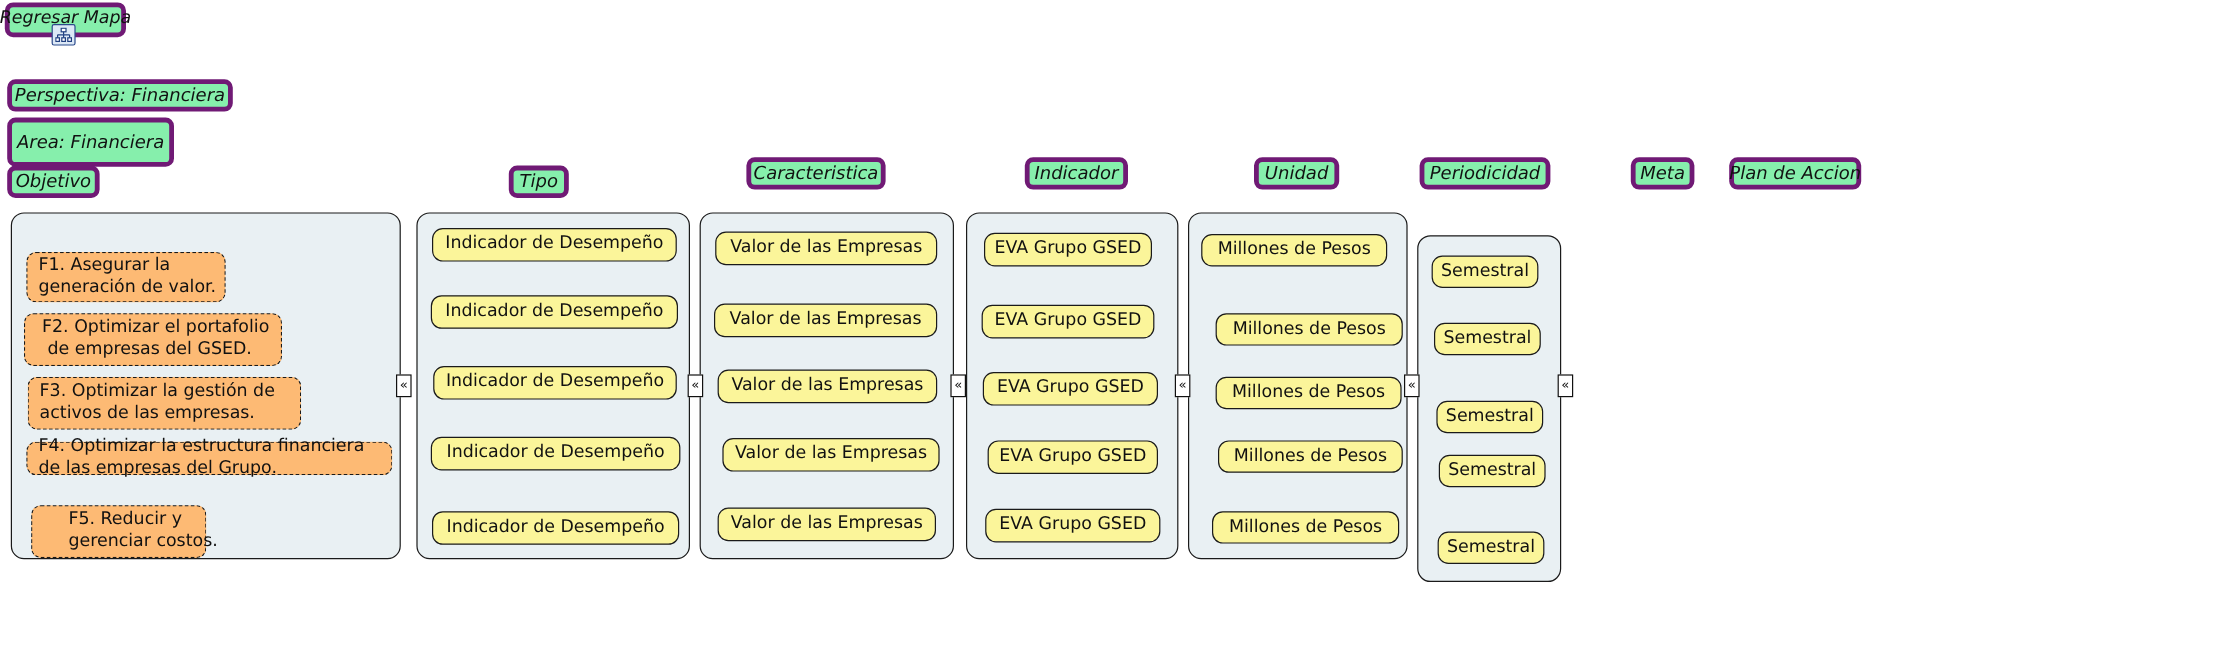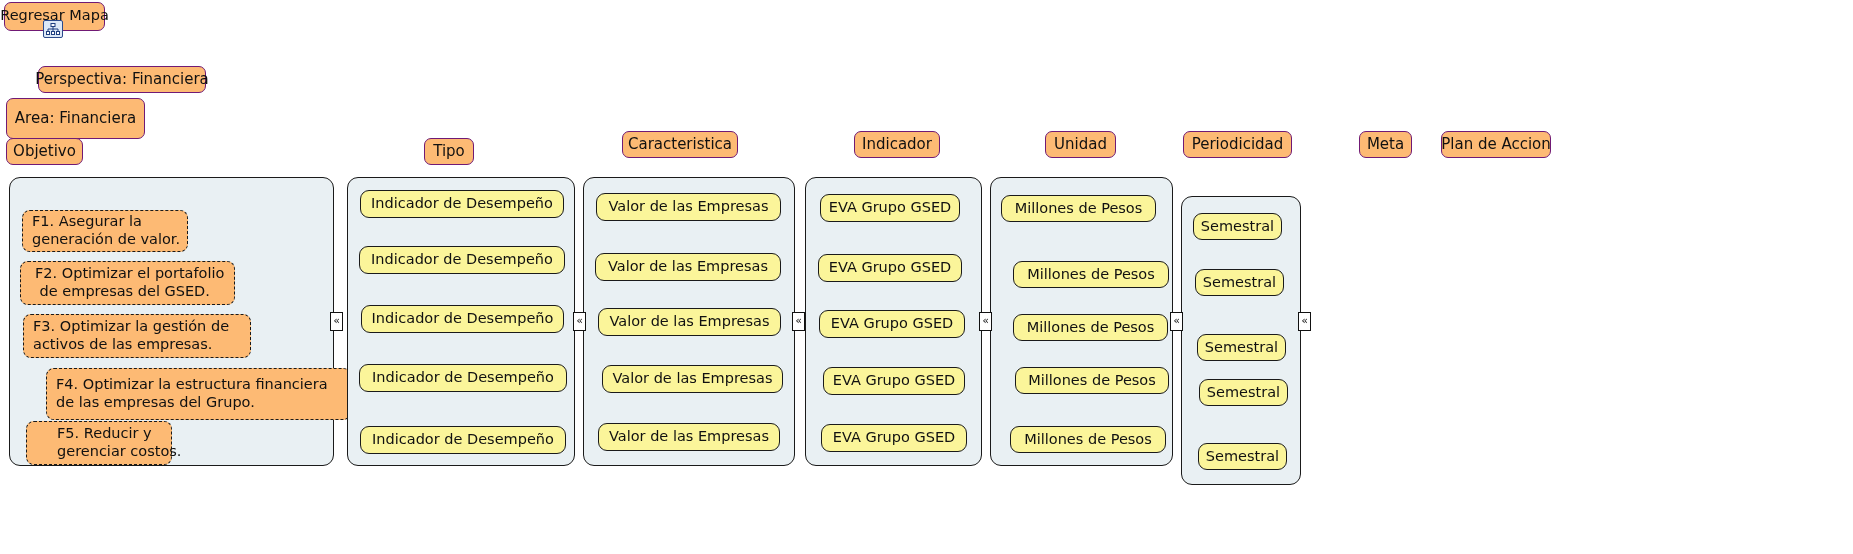--- a/index.html
+++ b/index.html
@@ -13,29 +13,30 @@
     position: relative;
     overflow: hidden;
     font-family: "DejaVu Sans", sans-serif;
     color: #111111;
   }
 
   
   .chip {
     position: absolute;
     box-sizing: border-box;
-    background: #fdba74;
-    border: 1px solid #701a75;
+    background: #86efac;
+    border: 4px solid #701a75;
     border-radius: 7px;
     display: flex;
     align-items: center;
     justify-content: center;
     white-space: nowrap;
     line-height: 1;
     cursor: default;
+    font-style: italic;
   }
 
   
   #back-btn {
     left: 4px;
     top: 2px;
     width: 101px;
     height: 29px;
     font-size: 14.5px;
     padding-bottom: 3px;
@@ -54,24 +55,23 @@
     display: flex;
     align-items: center;
     justify-content: center;
     cursor: pointer;
   }
 
   
   #persp-chip {
     left: 6px;
     top: 66px;
-    width: 168px;
+    width: 188px;
     height: 27px;
     font-size: 15px;
-    margin-left: 32px;
   }
   #area-chip {
     left: 6px;
     top: 98px;
     width: 139px;
     height: 41px;
     font-size: 15px;
   }
 
   
@@ -160,21 +160,21 @@
 
 <div id="board">
     <div class="chip col-head" style="left: 6px; top: 138px; width: 77px;">Objetivo</div>
     <div class="panel" style="left: 9px; width: 325px;">
       <div class="cell obj" style="left: 12px; top: 32px; width: 166px; height: 42px;">F1. Asegurar la
 generación de valor.</div>
       <div class="cell obj" style="left: 10px; top: 83px; width: 215px; height: 44px; padding-left: 14px;">F2. Optimizar el portafolio
  de empresas del GSED.</div>
       <div class="cell obj" style="left: 13px; top: 136px; width: 228px; height: 44px;">F3. Optimizar la gestión de
 activos de las empresas.</div>
-      <div class="cell obj" style="left: 12px; top: 190px; width: 305px; height: 52px; margin-left: 24px;">F4. Optimizar la estructura financiera
+      <div class="cell obj" style="left: 12px; top: 190px; width: 305px; height: 28px;">F4. Optimizar la estructura financiera
 de las empresas del Grupo.</div>
       <div class="cell obj" style="left: 16px; top: 243px; width: 146px; height: 44px; padding-left: 30px;">F5. Reducir y
 gerenciar costos.</div>
     </div>
     <div class="handle" style="left: 330px;">«</div>
     <div class="chip col-head" style="left: 424px; top: 138px; width: 50px;">Tipo</div>
     <div class="panel" style="left: 347px; width: 228px;">
       <div class="cell val" style="left: 12px; top: 12px; width: 204px; height: 28px;">Indicador de Desempeño</div>
       <div class="cell val" style="left: 11px; top: 68px; width: 206px; height: 28px;">Indicador de Desempeño</div>
       <div class="cell val" style="left: 13px; top: 127px; width: 203px; height: 28px;">Indicador de Desempeño</div>

